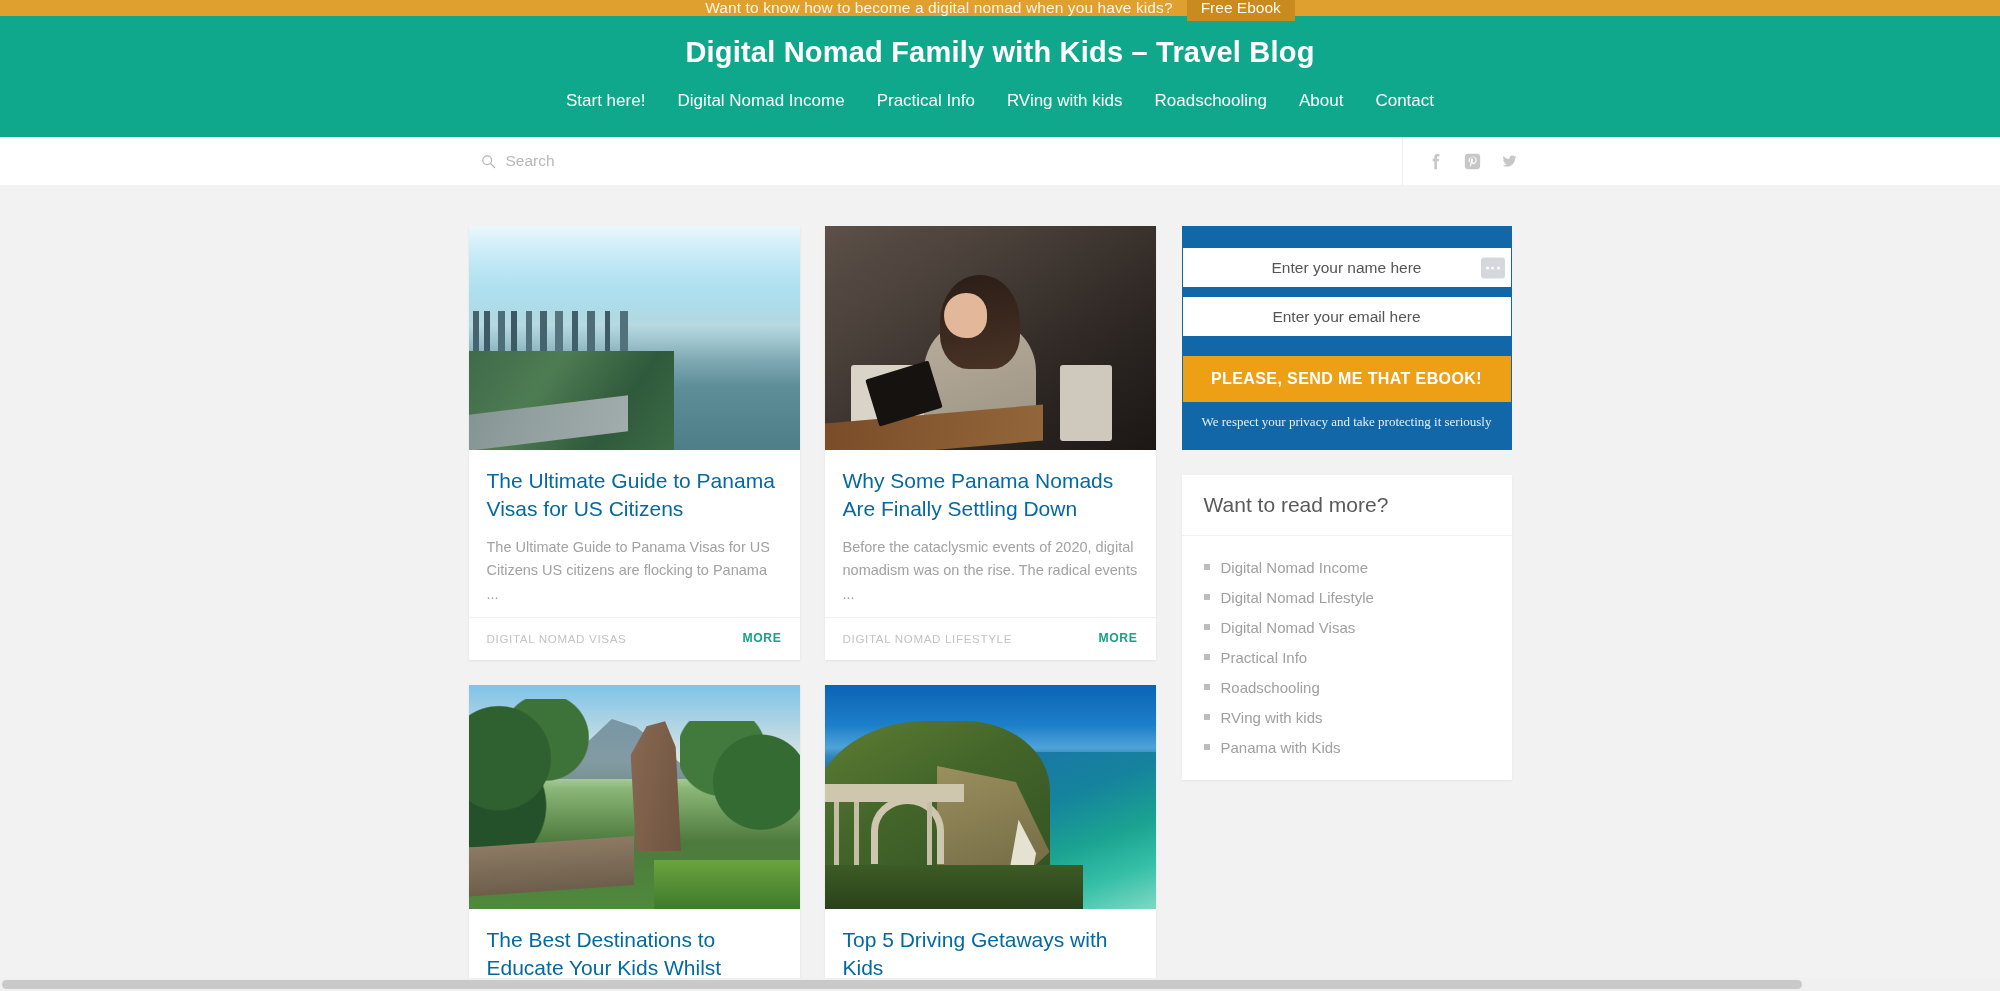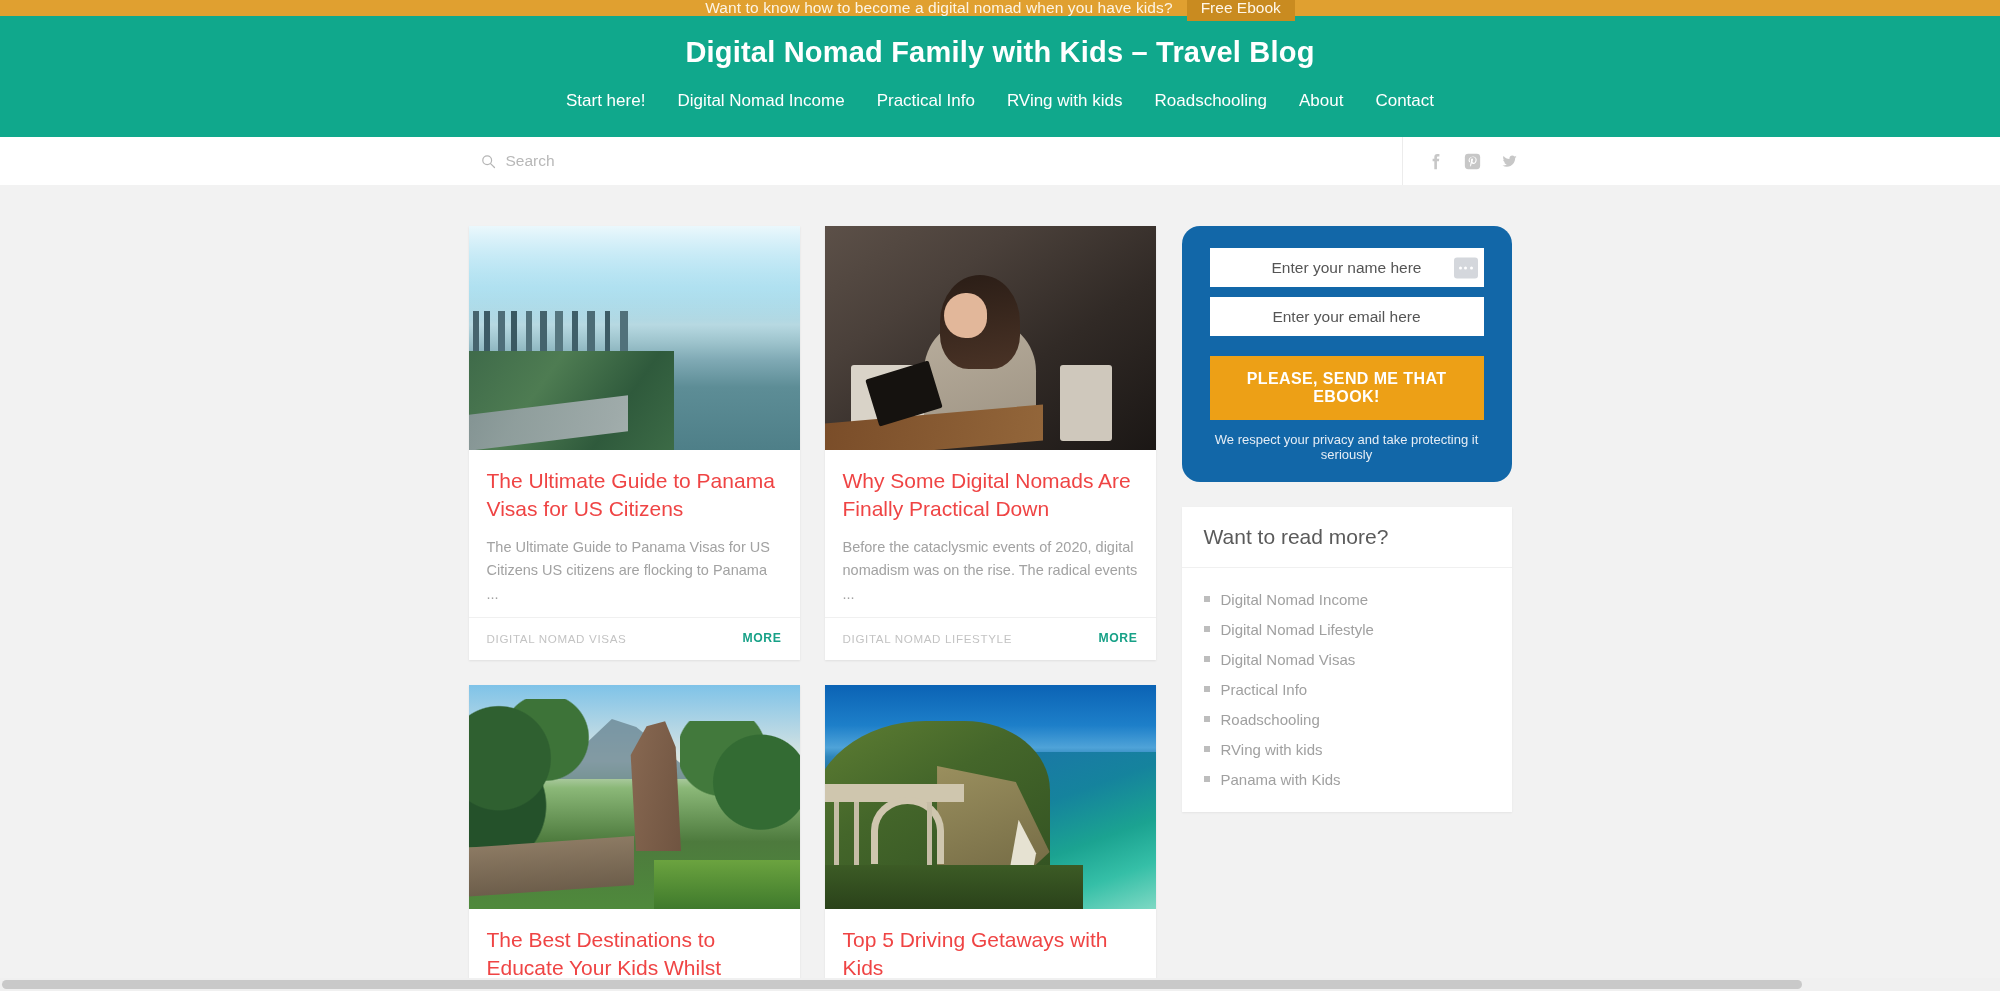--- a/index.html
+++ b/index.html
@@ -66,38 +66,38 @@
   }
   .posts { width: 688px; display: flex; flex-wrap: wrap; gap: 25px; }
   .card {
     width: 331px; background: #ffffff;
     box-shadow: 0 1px 2px rgba(0,0,0,.08);
     overflow: hidden;
   }
   .card-thumb { width: 331px; height: 224px; position: relative; overflow: hidden; cursor: pointer; }
   .card-body { padding: 17px 18px 0; }
   .card-title {
-    font-size: 21px; line-height: 1.33; color: #ef4444; font-weight: normal;
+    font-size: 21px; line-height: 1.33; color: #0369a1; font-weight: normal;
     cursor: pointer;
   }
   .card-excerpt {
     font-size: 14.5px; line-height: 1.62; color: #a2a2a2; margin-top: 13px;
   }
   .card-footer {
     display: flex; align-items: center; justify-content: space-between;
     padding: 13px 18px 15px; margin-top: 11px;
     border-top: 1px solid #f0f0f0;
   }
   .card-cat { font-size: 11.6px; letter-spacing: .65px; color: #c3c3c3; text-transform: uppercase; cursor: pointer; }
   .card-more { font-size: 12.2px; letter-spacing: .6px; color: #17a187; font-weight: bold; cursor: pointer; }
 
   
   .sidebar { width: 330px; }
   .optin {
-    background: #1267a8; padding: 22px 28px 20px; text-align: center; border-radius: 18px;
+    background: #1267a8; padding: 22px 1px 20px; text-align: center;
   }
   .optin-field {
     position: relative; background: #ffffff; height: 39px; margin-bottom: 10px;
     display: flex; align-items: center; justify-content: center;
   }
   .optin-input {
     width: 100%; height: 39px; border: none; outline: none; text-align: center;
     font-size: 15.5px; font-family: "Liberation Sans", sans-serif; color: #555;
     background: transparent;
   }
@@ -107,21 +107,21 @@
     width: 24px; height: 21px; background: #d4d7dc; border-radius: 3px;
     display: flex; align-items: center; justify-content: center; gap: 2.5px;
     cursor: pointer;
   }
   .autofill-badge i { width: 3px; height: 3px; border-radius: 50%; background: #ffffff; display: block; }
   .optin-btn {
     width: 100%; background: #eda016; color: #ffffff; border: none;
     padding: 14px 8px; font-size: 16px; font-weight: bold; letter-spacing: .4px;
     font-family: "Liberation Sans", sans-serif; cursor: pointer; margin-top: 10px;
   }
-  .optin-note { color: #e5edf5; font-size: 13px; margin-top: 12px; }
+  .optin-note { color: #e5edf5; font-size: 13px; margin-top: 12px; font-family: Liberation Serif, serif; }
 
   .widget { background: #ffffff; margin-top: 25px; box-shadow: 0 1px 2px rgba(0,0,0,.06); }
   .widget-title {
     font-size: 21px; color: #5a5a5a; font-weight: normal;
     padding: 18px 22px; border-bottom: 1px solid #f0f0f0;
   }
   .widget-list { list-style: none; padding: 16px 22px 18px; }
   .widget-list li {
     display: flex; align-items: center; gap: 11px;
     padding: 6.5px 0; font-size: 15px; color: #a0a0a0; cursor: pointer;
@@ -298,21 +298,21 @@
             <div class="chair-l"></div>
               <div class="chair-r"></div>
             <div class="body"></div>
               <div class="hair"></div>
               <div class="face"></div>
             <div class="table"></div>
               <div class="tablet"></div>
           </div>
         </div>
         <div class="card-body">
-          <div class="card-title">Why Some Digital Nomads Are Finally Practical Down</div>
+          <div class="card-title">Why Some Panama Nomads Are Finally Settling Down</div>
           <div class="card-excerpt">Before the cataclysmic events of 2020, digital nomadism was on the rise. The radical events ...</div>
         </div>
         <div class="card-footer">
           <span class="card-cat">DIGITAL NOMAD LIFESTYLE</span>
           <span class="card-more">MORE</span>
         </div>
       </div>
 
       <div class="card">
         <div class="card-thumb">

